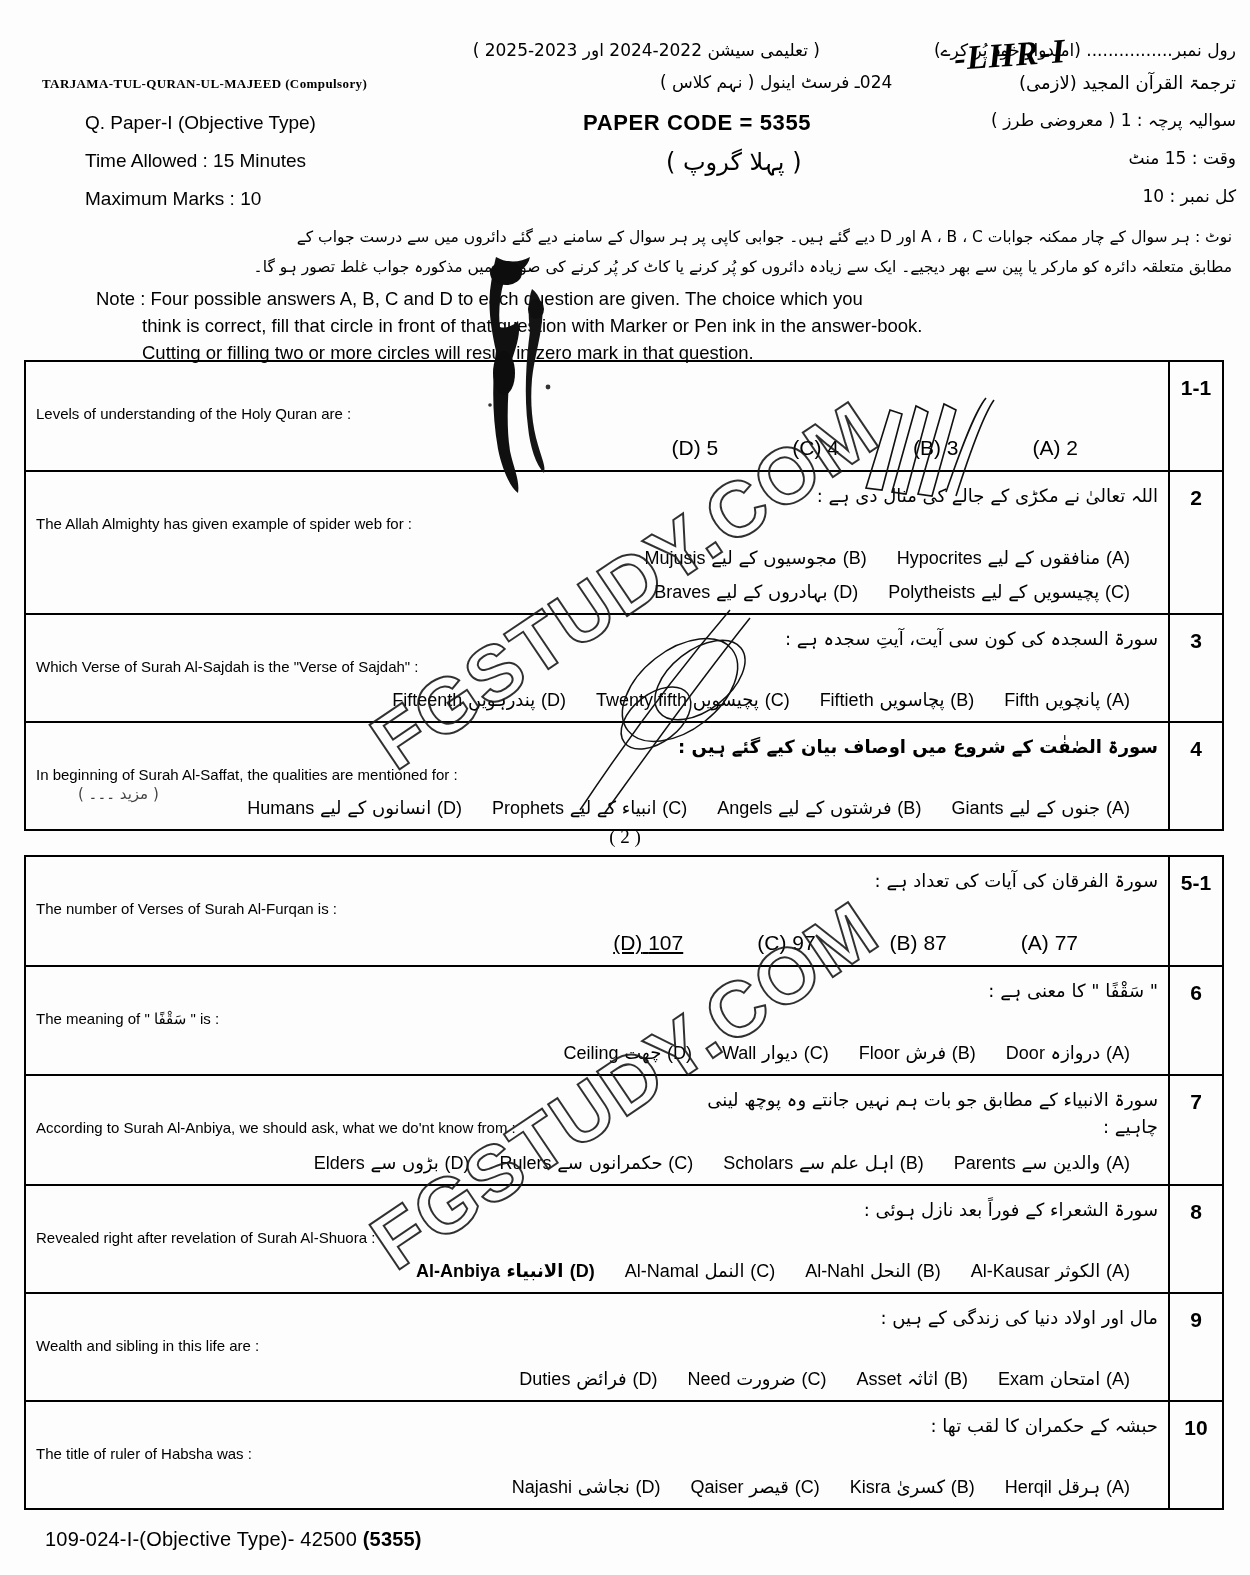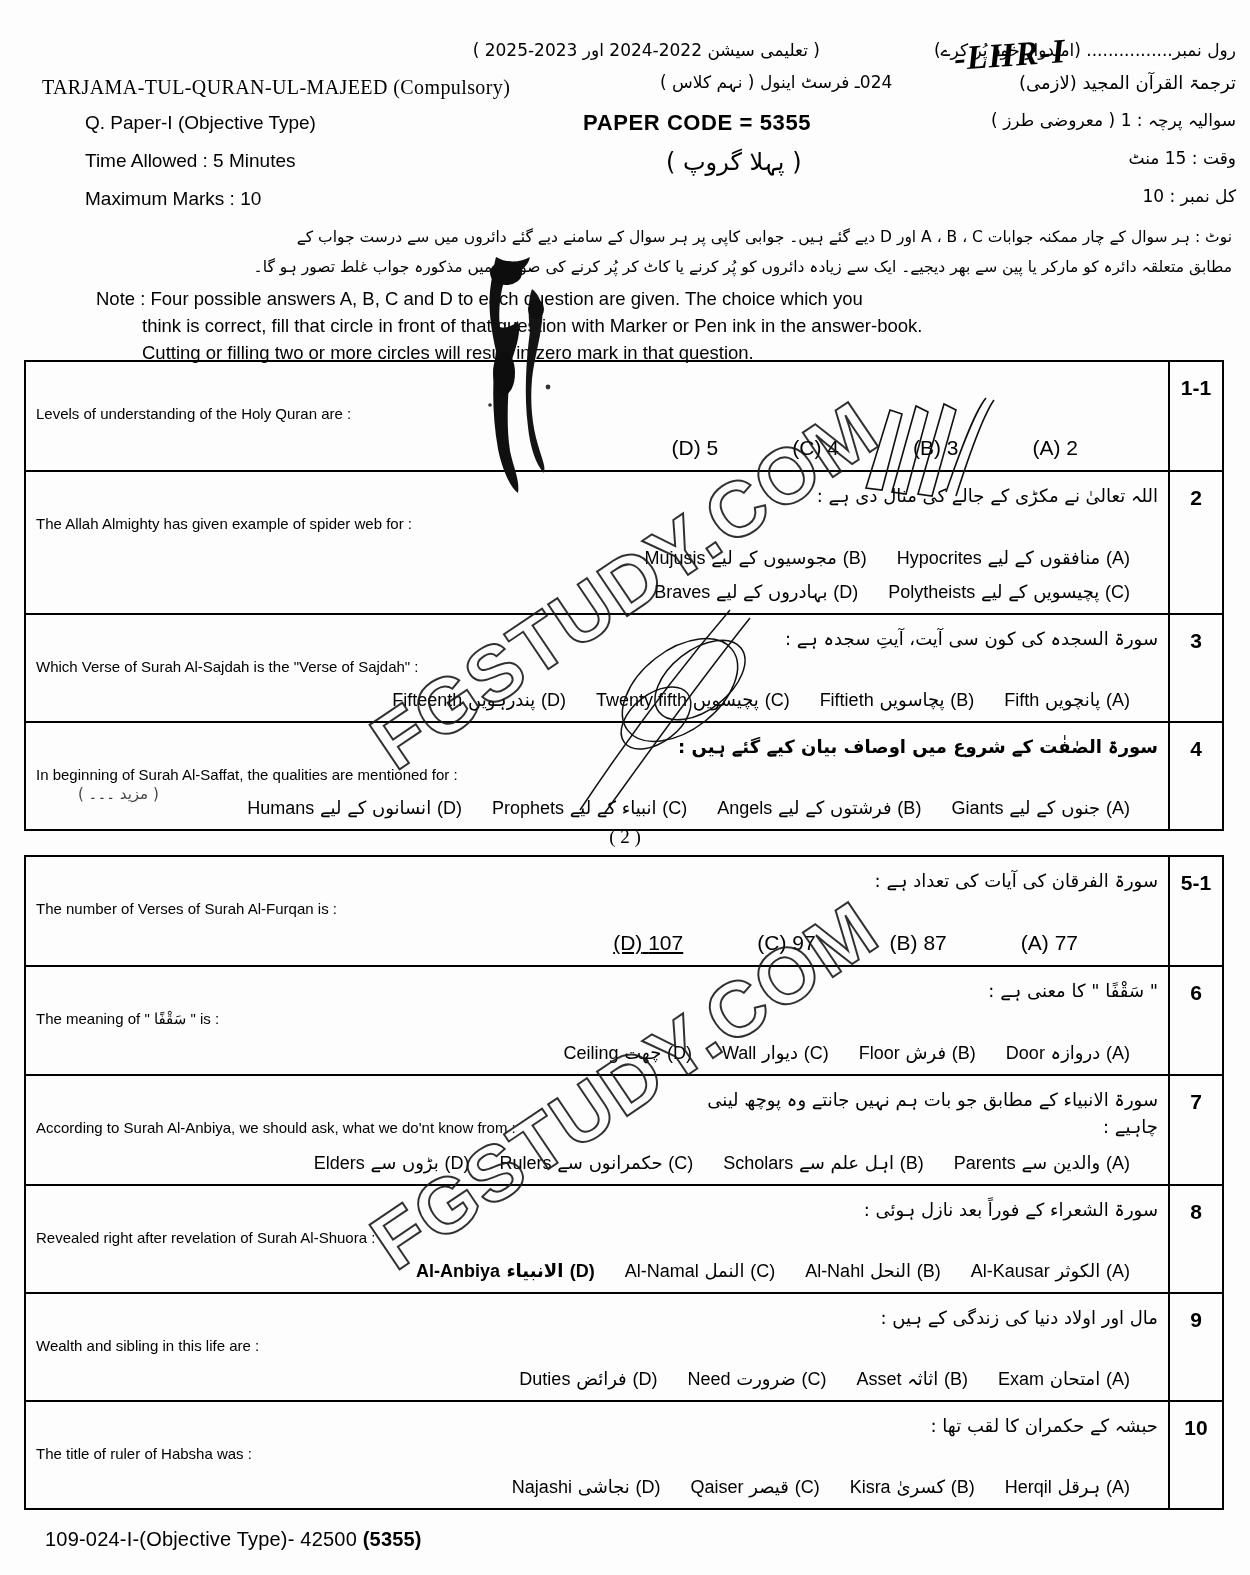--- a/index.html
+++ b/index.html
@@ -75,23 +75,24 @@
     top: 72px;
     left: 0;
     width: 1250px;
     height: 32px;
   }
   .subject-en {
     position: absolute;
     left: 42px;
     top: 4px;
     font-family: "Liberation Serif", serif;
-    font-size: 20px;
+    font-size: 13px;
     letter-spacing: 0.4px;
     white-space: nowrap;
+    font-weight: bold;
   }
   .annual-ur {
     position: absolute;
     left: 660px;
     top: 0px;
     direction: rtl;
     font-size: 17px;
     white-space: nowrap;
     font-family: "DejaVu Sans", sans-serif;
   }
@@ -315,21 +316,21 @@
       <div class="subject-ur">ترجمۃ القرآن المجید (لازمی)</div>
     </div>
 
     <div class="hdr-row3">
       <div class="qpaper-en">Q. Paper-I   (Objective Type)</div>
       <div class="paper-code">PAPER CODE = 5355</div>
       <div class="paper-ur">سوالیہ پرچہ : 1 ( معروضی طرز )</div>
     </div>
 
     <div class="hdr-row4">
-      <div class="time-en">Time Allowed :  5 Minutes</div>
+      <div class="time-en">Time Allowed :  15 Minutes</div>
       <div class="group-ur">( پہلا گروپ )</div>
       <div class="time-ur">وقت  :   15  منٹ</div>
     </div>
 
     <div class="hdr-row5">
       <div class="marks-en">Maximum Marks  :  10</div>
       <div class="marks-ur">کل نمبر :   10</div>
     </div>
   </div>
 

